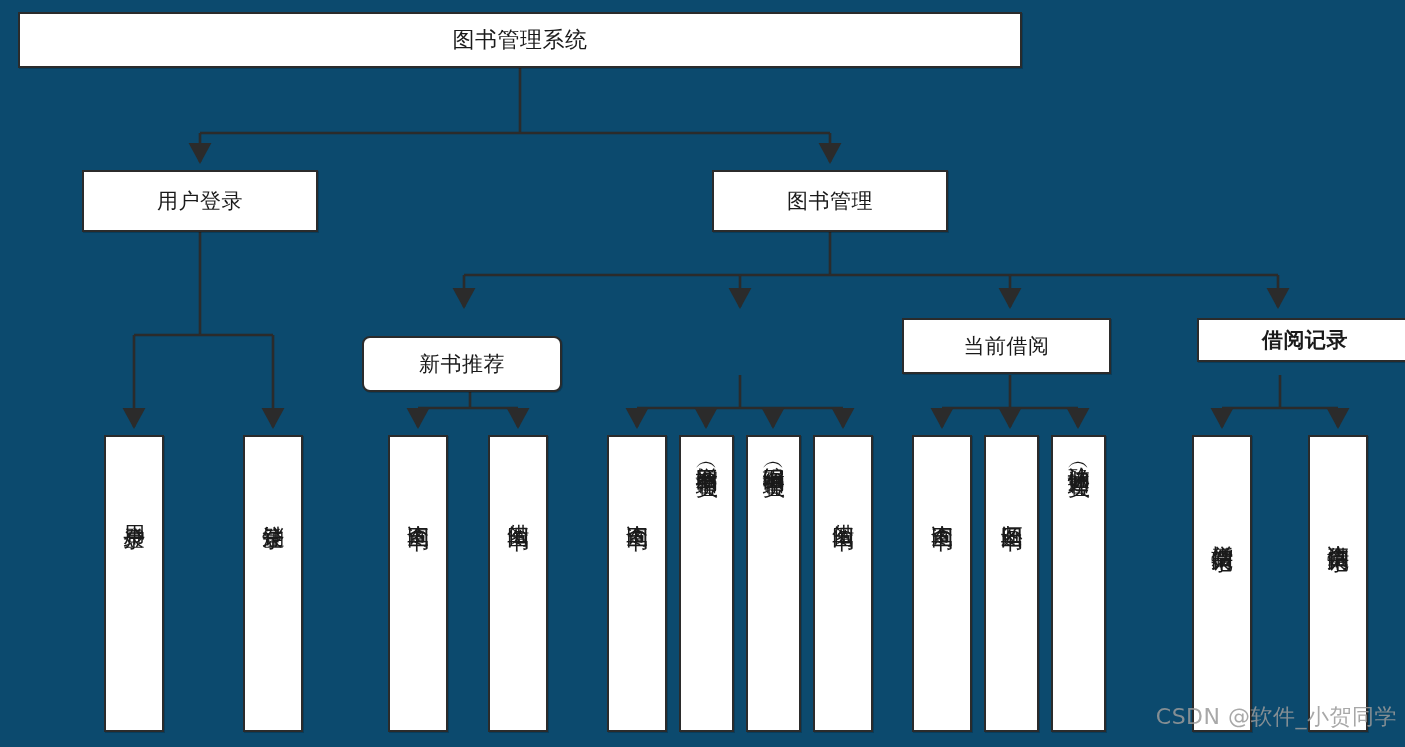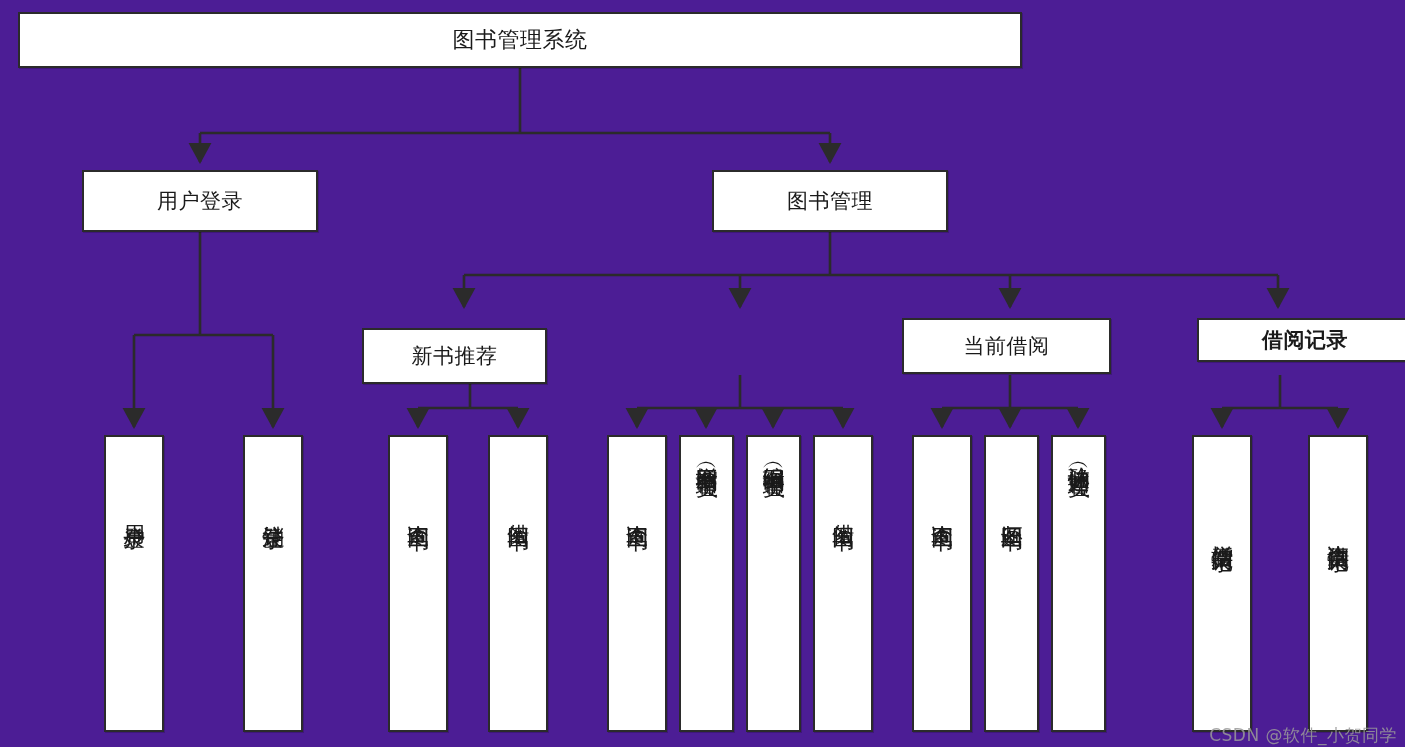--- a/index.html
+++ b/index.html
@@ -8,21 +8,21 @@
     padding: 0;
     background: #ffffff;
   }
   body {
     font-family: "DejaVu Sans", "Liberation Sans", sans-serif;
   }
   #canvas {
     position: relative;
     width: 1405px;
     height: 747px;
-    background: #4c1d95;
+    background: #0c4a6e;
     overflow: hidden;
   }
   #edges {
     position: absolute;
     left: 0;
     top: 0;
     width: 1405px;
     height: 747px;
     pointer-events: none;
   }
@@ -67,22 +67,22 @@
   }
   .node.vertical.top .label {
     margin-top: 2px;
   }
   .node.root .label {
     font-size: 22px;
   }
   #watermark {
     position: absolute;
     right: 8px;
-    bottom: 0;
-    font-size: 17px;
+    bottom: 15px;
+    font-size: 22px;
     color: #9a9a9a;
     opacity: 0.85;
     white-space: nowrap;
     letter-spacing: 0.5px;
   }
 </style>
 </head>
 <body>
 
 <div id="canvas">
@@ -141,21 +141,21 @@
     <span class="label">图书管理系统</span>
   </div>
 
   <div class="node horizontal" style="left:82px; top:170px; width:236px; height:62px;">
     <span class="label">用户登录</span>
   </div>
   <div class="node horizontal" style="left:712px; top:170px; width:236px; height:62px;">
     <span class="label">图书管理</span>
   </div>
 
-  <div class="node horizontal" style="left:362px; top:328px; width:185px; height:56px;">
+  <div class="node horizontal" style="left:362px; top:336px; width:200px; height:56px;border-radius:8px;">
     <span class="label">新书推荐</span>
   </div>
   <div class="node horizontal" style="left:902px; top:318px; width:209px; height:56px;">
     <span class="label">当前借阅</span>
   </div>
   <div class="node horizontal" style="left:1197px; top:318px; width:216px; height:44px;font-weight:bold;">
     <span class="label">借阅记录</span>
   </div>
 
   <div class="node vertical mid" style="left:104px; top:435px; width:60px; height:297px;">

